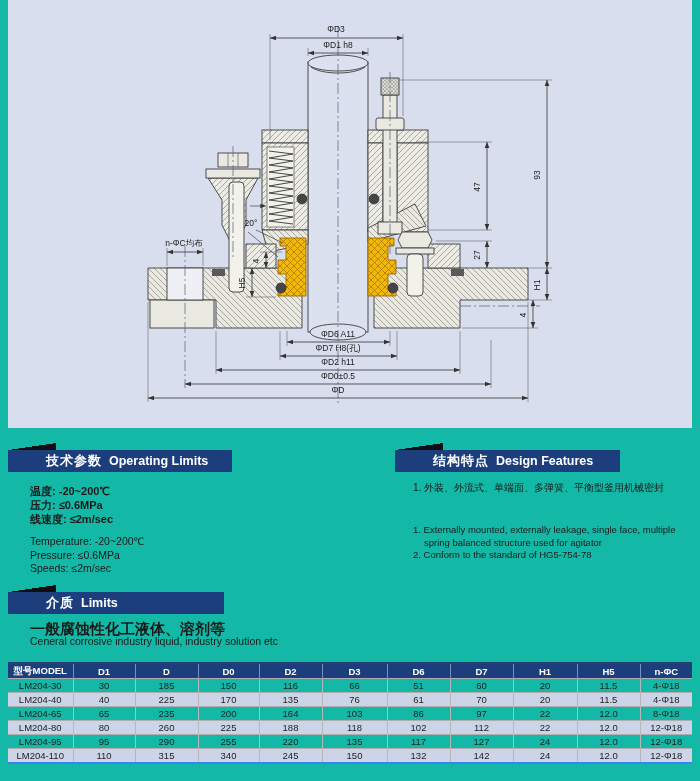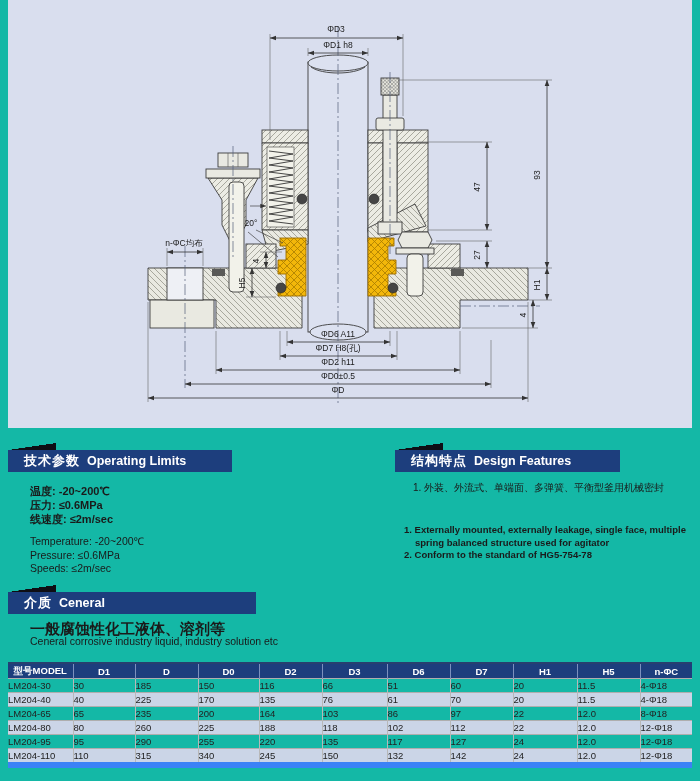--- a/index.html
+++ b/index.html
@@ -6,35 +6,35 @@
   #page{position:relative;width:700px;height:781px;background:#14b8a6;overflow:hidden;
         font-family:"Liberation Sans",sans-serif;color:#1a1a1a;}
   #drawing-wrap{position:absolute;left:0;top:0;width:700px;height:430px;}
   svg text{font-family:"Liberation Sans","DejaVu Sans",sans-serif;font-size:8.5px;fill:#1b1b1b;}
   .dim{stroke:#333;stroke-width:0.8;fill:none;marker-start:url(#ar);marker-end:url(#ar);}
   .ext{stroke:#666;stroke-width:0.6;fill:none;}
   .ldr{stroke:#444;stroke-width:0.7;fill:none;}
   .cl{stroke:#55607a;stroke-width:0.7;fill:none;stroke-dasharray:11 3 2 3;}
   .pt{stroke:#3c3c3c;stroke-width:0.9;}
   .sec-bar{position:absolute;height:22px;background:#1d3e7d;display:flex;align-items:center;
-           padding-left:16px;box-sizing:border-box;}
+           padding-left:38px;box-sizing:border-box;}
   .sec-bar .flag{position:absolute;left:0;top:-7px;width:48px;height:7px;
            background:linear-gradient(to top left,#0e0e14 49.5%,transparent 50%);}
   .sec-bar .zh{color:#fff;font-weight:bold;font-size:13px;margin-right:7px;letter-spacing:1px;}
   .sec-bar .en{color:#fff;font-weight:bold;font-size:12.5px;}
   .txt-block{position:absolute;}
   .zh-line{font-size:11px;line-height:14px;font-weight:bold;}
   .en-line{font-size:10.5px;line-height:13.5px;}
   .design-zh div{font-size:10px;line-height:13.5px;font-weight:normal;}
   .design-en div{font-size:9.5px;line-height:12.5px;padding-left:11px;text-indent:-11px;}
   .design-en{width:285px;}
   .medium-zh{font-size:15px;font-weight:bold;line-height:13px;}
   .medium-en{font-size:10.5px;line-height:13px;text-align:right;}
   #spec-table{position:absolute;left:8px;top:662px;width:684px;border-collapse:collapse;
-        table-layout:fixed;border-top:2px solid #27406f;border-bottom:6px solid #3b82f6;}
+        table-layout:fixed;text-align:center;border-top:2px solid #27406f;border-bottom:2px solid #3b82f6;}
   #spec-table th{background:#1d3e7d;color:#fff;font-size:9.5px;font-weight:bold;height:14px;
         border-left:1px solid #7c90bd;padding:0;}
   #spec-table th:first-child{border-left:none;}
   #spec-table td{font-size:9.5px;color:#222;height:13px;padding:0;
         border-top:1px solid #aeaeae;border-left:1px solid #b8b8b8;}
   #spec-table td:first-child{border-left:none;}
   #spec-table tbody tr:nth-child(even){background:#cbd5e7;}
 </style>
 </head>
 <body>
@@ -219,29 +219,29 @@
   </div>
 
   <div class="sec-bar" style="left:395px;top:450px;width:225px;">
     <span class="flag"></span>
     <span class="zh">结构特点</span>
     <span class="en">Design Features</span>
   </div>
   <div class="txt-block design-zh" style="left:413px;top:481px;width:278px;">
     <div>1. 外装、外流式、单端面、多弹簧、平衡型釜用机械密封</div>
   </div>
-  <div class="txt-block design-en" style="left:404px;top:524px;font-weight:bold;">
+  <div class="txt-block design-en" style="left:413px;top:524px;">
     <div>1. Externally mounted, externally leakage, single face, multiple spring balanced structure used for agitator</div>
     <div>2. Conform to the standard of HG5-754-78</div>
   </div>
 
-  <div class="sec-bar" style="left:8px;top:592px;width:248px;">
+  <div class="sec-bar" style="left:8px;top:592px;width:216px;">
     <span class="flag"></span>
     <span class="zh">介质</span>
-    <span class="en">Ceneral</span>
+    <span class="en">Limits</span>
   </div>
   <div class="txt-block" style="left:30px;top:622px;">
     <div class="medium-zh">一般腐蚀性化工液体、溶剂等</div>
     <div class="medium-en">Ceneral corrosive industry liquid, industry solution etc</div>
   </div>
 
   <table id="spec-table">
     <colgroup>
       <col style="width:65px">
         <col style="width:62px">

